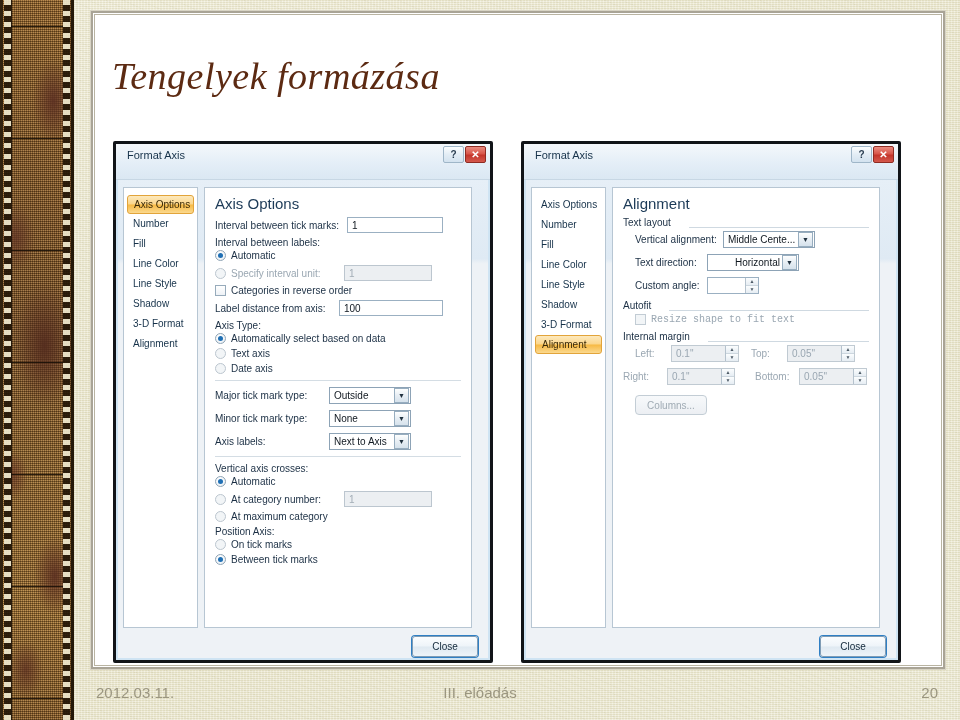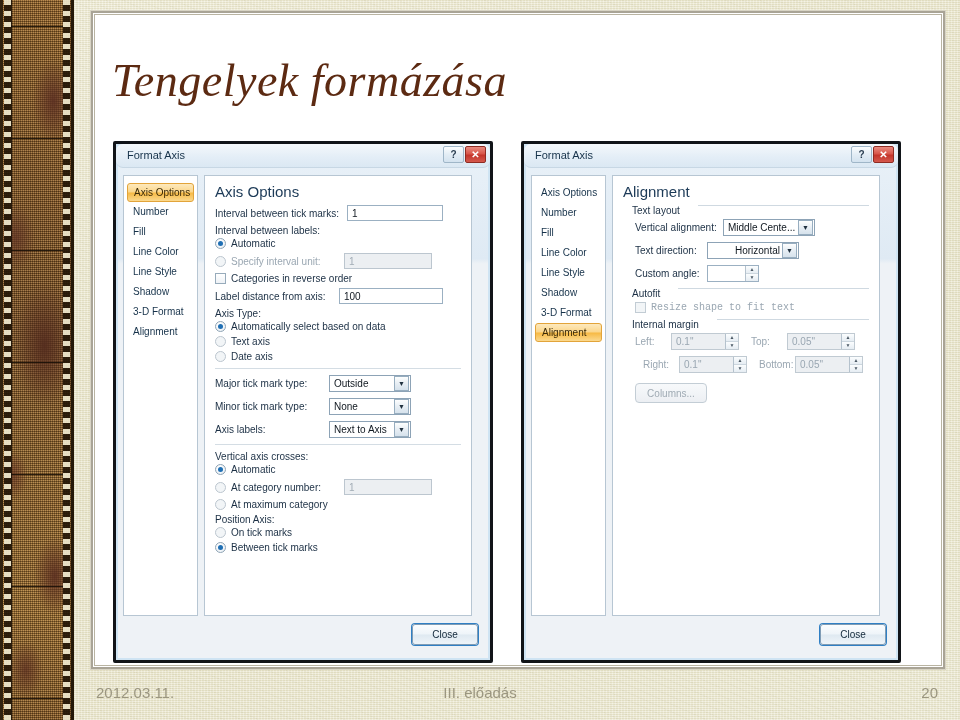--- a/index.html
+++ b/index.html
@@ -78,21 +78,21 @@
     width: 838px; height: 642px;
     background: #ffffff;
   }
 
   
   #title {
     position: absolute; left: 112px; top: 56px;
     width: 700px;
     font-family: "Liberation Serif", "DejaVu Serif", serif;
     font-style: italic;
-    font-size: 46px;
+    font-size: 38px;
     line-height: 1.1;
     color: #5c2a12;
     letter-spacing: 0.5px;
     white-space: nowrap;
   }
 
   
   .dialog {
     position: absolute;
     background: #eef2f6;
@@ -103,27 +103,26 @@
     color: #1f2d3d;
   }
   .dlg-glass {
     position: absolute; inset: 0;
     border: 2px solid #cfe4f3;
     background: linear-gradient(180deg,#e9f1f8 0%, #dfeaf4 22%, #eef2f6 23%, #eef2f6 100%);
     pointer-events: none;
   }
   .titlebar {
     position: relative;
-    height: 24px;
+    height: 36px;
     padding: 5px 0 0 11px;
     font-size: 11px;
     color: #16324a;
     background: linear-gradient(180deg,#f4f8fb 0%, #e4eef7 55%, #dbe8f3 100%);
     border-bottom: 1px solid #c7d7e4;
-    border-radius: 7px;
   }
   .title-text { position: relative; z-index: 3; }
   .win-buttons {
     position: absolute; top: 2px; right: 4px; z-index: 4;
     display: flex; gap: 1px;
   }
   .btn-help, .btn-close {
     width: 21px; height: 17px;
     display: flex; align-items: center; justify-content: center;
     font-size: 10px; font-weight: bold;
@@ -251,21 +250,21 @@
   .check {
     width: 11px; height: 11px;
     border: 1px solid #97abbb;
     background: linear-gradient(180deg,#ffffff,#eef2f6);
     margin-right: 5px; flex: 0 0 auto;
   }
   .check.disabled { border-color: #c2ccd4; background: #f2f5f7; }
 
   .sep { height: 1px; background: #d4dde4; margin: 6px 0 6px 0; }
 
-  .grp-head { display: flex; align-items: flex-start; gap: 18px; margin: 4px 0 3px 9px; }
+  .grp-head { display: flex; align-items: flex-end; gap: 18px; margin: 4px 0 3px 0; }
   .grp-head .gl { font-size: 10px; color: #1b2f44; white-space: nowrap; }
   .grp-head .gline { flex: 1; height: 1px; background: #cfd9e1; }
 
   .dlg-footer {
     position: relative; z-index: 2;
     height: 36px;
     display: flex; align-items: center; justify-content: flex-end;
     padding-right: 12px;
   }
   .close-btn {
@@ -517,21 +516,21 @@
           <span class="lbl disabled" style="width:36px; margin-left:12px;">Top:</span>
           <span class="spin disabled" style="width:68px;">
             <span class="sv">0.05"</span>
             <span class="sbtns">
               <span class="sb">▲</span>
               <span class="sb">▼</span>
             </span>
           </span>
         </div>
 
-        <div class="row" style="margin-left:20px; margin-bottom:10px;">
+        <div class="row" style="margin-left:0; margin-bottom:10px;gap:8px;">
           <span class="lbl disabled" style="width:36px;">Right:</span>
           <span class="spin disabled" style="width:68px;">
             <span class="sv">0.1"</span>
             <span class="sbtns">
               <span class="sb">▲</span>
               <span class="sb">▼</span>
             </span>
           </span>
           <span class="lbl disabled" style="width:36px; margin-left:12px;">Bottom:</span>
           <span class="spin disabled" style="width:68px;">

